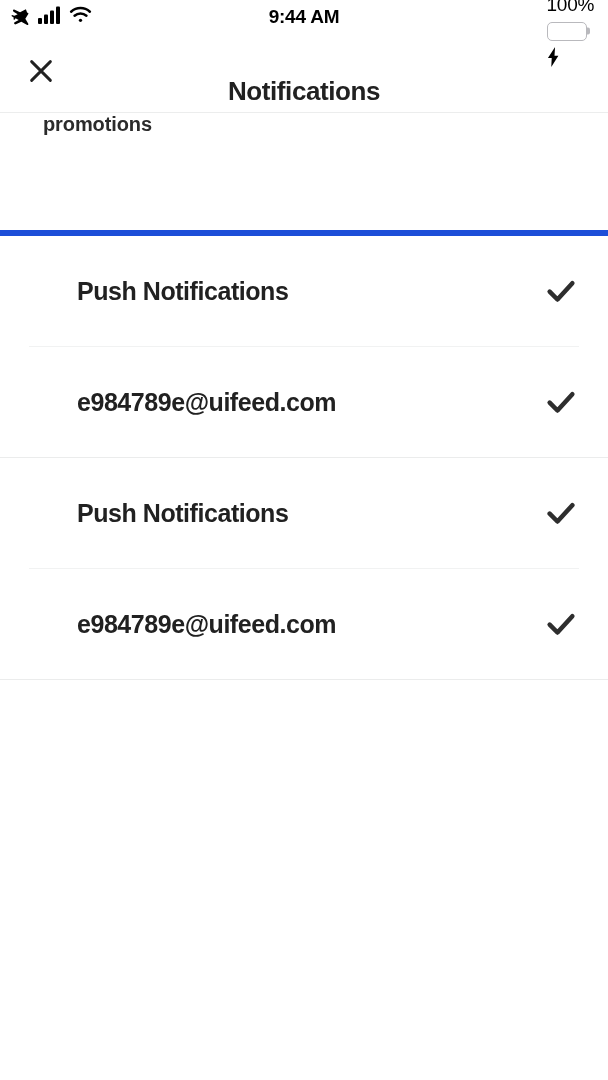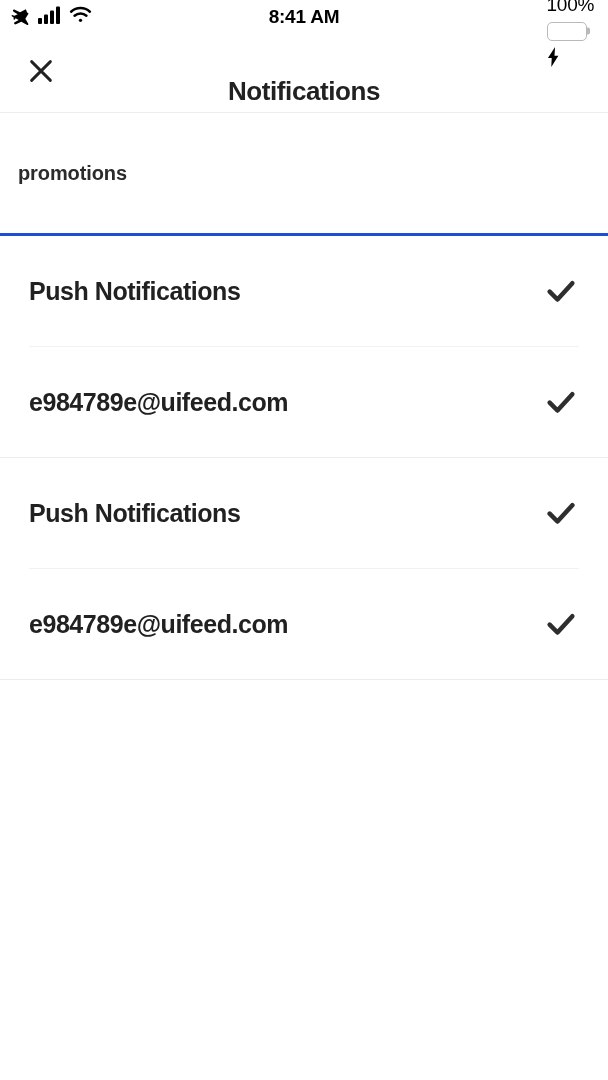--- a/index.html
+++ b/index.html
@@ -53,34 +53,34 @@
   .nav-title {
     width:100%; text-align:center;
     font-size:26px; font-weight:700; color:#212121; letter-spacing:-0.4px;margin-top:37px;
   }
 
   
   .list { flex:1 1 auto; display:flex; flex-direction:column; }
 
   .section-header {
     height:123px;
-    display:flex; align-items:center;
-    padding:0 18px;
-    border-bottom:3px solid #1d4ed8;
+    display:flex; align-items:flex-start;
+    padding:0 43px;
+    border-bottom:6px solid #1d4ed8;
     background:#fff;
   }
   .section-header .label {
     font-size:20px; font-weight:600; color:#2b2b2b; letter-spacing:-0.1px;
   }
 
   .row {
     height:110px;
     display:flex; align-items:center; justify-content:space-between;
     padding:0 29px;
-    background:#fff; cursor:pointer;
+    background:#fff; cursor:pointer;margin-left:48px;
   }
   .row .label {
     font-size:25px; font-weight:700; color:#212121; letter-spacing:-0.45px;
   }
   .row-divider { height:1px; background:#f1f2f2; margin:0 29px; }
   .section-divider { height:1px; background:#ebecec; }
 
   .check { width:36px; height:36px; display:flex; align-items:center; justify-content:center; }
 
   .filler { flex:1 1 auto; background:#fff; }
@@ -108,21 +108,21 @@
       <span>
         <svg width="23" height="18" viewBox="0 0 24 18" fill="none" stroke="#000" stroke-width="2.6" stroke-linecap="round">
           <path d="M2.2 5.6C5 3.1 8.4 1.8 12 1.8s7 1.3 9.8 3.8"></path>
           <path d="M5.8 9.8C7.6 8.2 9.7 7.4 12 7.4s4.4.8 6.2 2.4"></path>
           <circle cx="12" cy="14.6" r="1.7" fill="#000" stroke="none"></circle>
         </svg>
       </span>
     </div>
 
     <div class="sb-center">
-      <span class="sb-time">8:41 AM</span>
+      <span class="sb-time">9:44 AM</span>
     </div>
 
     <div class="sb-right">
       <span>
         <svg width="20" height="20" viewBox="0 0 24 24" fill="none" stroke="#000" stroke-width="1.9">
           <circle cx="11" cy="12" r="8.2"></circle>
           <rect x="7.6" y="10.6" width="6.8" height="5.6" rx="1.1" fill="#000" stroke="none"></rect>
           <path d="M9.2 10.6V9.3a1.9 1.9 0 0 1 3.8 0v1.3" stroke="#000" stroke-width="1.5" fill="none"></path>
           <path d="M19 9.4l2.6 1.9-2.6 1.9z" fill="#000" stroke="none"></path>
         </svg>

